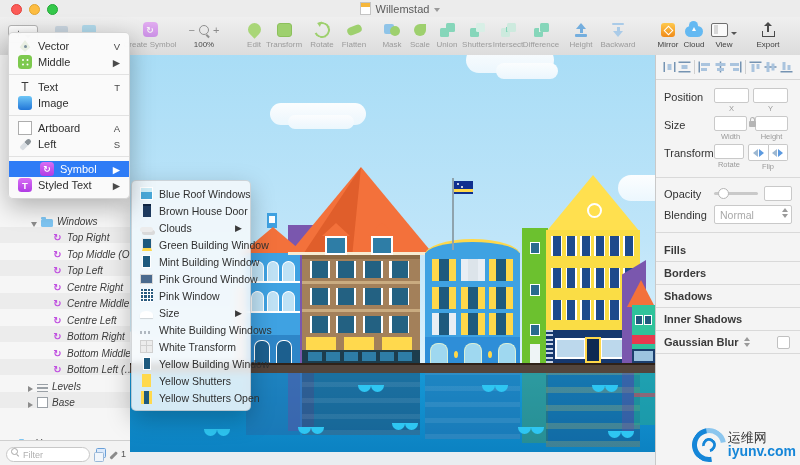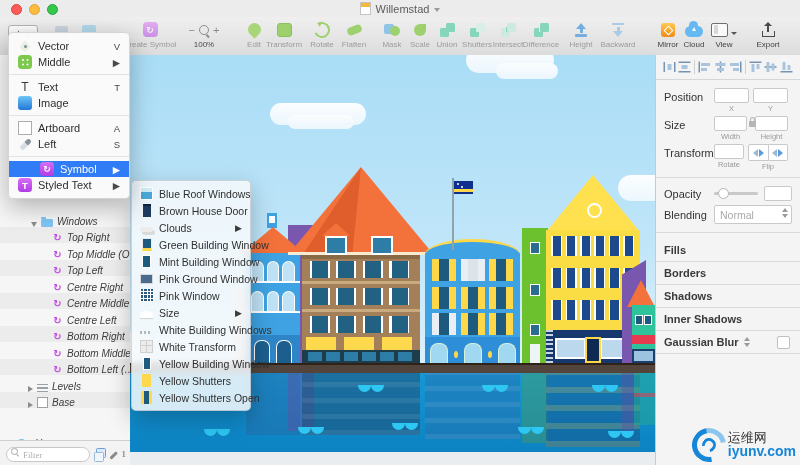--- a/index.html
+++ b/index.html
@@ -83,21 +83,21 @@
   .disc::before{content:'';width:0;height:0;}
   .disc.closed::before{border-top:3.5px solid transparent;border-bottom:3.5px solid transparent;border-left:5px solid #8c8c8c;}
   .disc.open::before{border-left:3.5px solid transparent;border-right:3.5px solid transparent;border-top:5px solid #8c8c8c;}
   .fold{width:12px;height:8px;background:#7ec5f2;border-radius:1.5px;position:relative;margin-left:3px;flex:none;}
   .fold::before{content:'';position:absolute;left:0;top:-2px;width:5px;height:2px;background:#7ec5f2;border-radius:1px 1px 0 0;}
   .sym-s{width:11px;flex:none;color:#c050e0;font-size:10px;line-height:10px;text-align:center;}
   .sym-s::before{content:"↻";font-weight:700;}
   .lv-ico{width:11px;height:8px;flex:none;margin-left:3px;background:repeating-linear-gradient(0deg,#9aa0a6 0 1.5px,rgba(0,0,0,0) 1.5px 3.3px);}
   .base-ico{width:9px;height:9px;flex:none;margin-left:3px;background:#fff;border:1px solid #9aa0a6;}
   .ind-a{padding-left:30px;}.ind-b{padding-left:52px;}.ind-c{padding-left:26px;}.ind-d{padding-left:8px;margin-top:24px;}.ind-e{padding-left:20px;}
-  .sfooter{position:absolute;left:0;right:0;bottom:0;height:24px;background:#f3f3f3;border-top:1px solid #cfcfcf;display:flex;align-items:center;font-family:Liberation Serif, serif;}
+  .sfooter{position:absolute;left:0;right:0;bottom:0;height:24px;background:#f3f3f3;border-top:1px solid #cfcfcf;display:flex;align-items:center;}
   .filter-wrap{position:relative;margin-left:6px;}
   .filter-input{width:84px;height:15px;border:1px solid #c8c8c8;border-radius:8px;background:#fff;font-size:9px;color:#555;padding:0 4px 0 16px;box-sizing:border-box;outline:none;font-family:inherit;}
   .filter-input::placeholder{color:#b0b0b0;}
   .fmag{position:absolute;left:5px;top:4px;width:5px;height:5px;border:1.2px solid #a8a8a8;border-radius:50%;}
   .fmag::after{content:'';position:absolute;left:4.5px;top:5px;width:3px;height:1.2px;background:#a8a8a8;transform:rotate(45deg);transform-origin:0 0;}
   .pages-ico{position:absolute;right:24px;bottom:7px;width:8px;height:8px;border:1.2px solid #6aa0d8;border-radius:1.5px;background:#dceafc;}
   .pages-ico::before{content:'';position:absolute;left:-3.5px;top:2.5px;width:8px;height:8px;border:1.2px solid #9ab8d8;border-radius:1.5px;background:#f0f5fb;}
   .pen-ico{position:absolute;right:12px;bottom:9px;width:9px;height:2.5px;background:#8a8a8a;border-radius:1px;transform:rotate(-45deg);}
   .pcount{position:absolute;right:4px;bottom:6px;font-size:9px;color:#555;}
 

